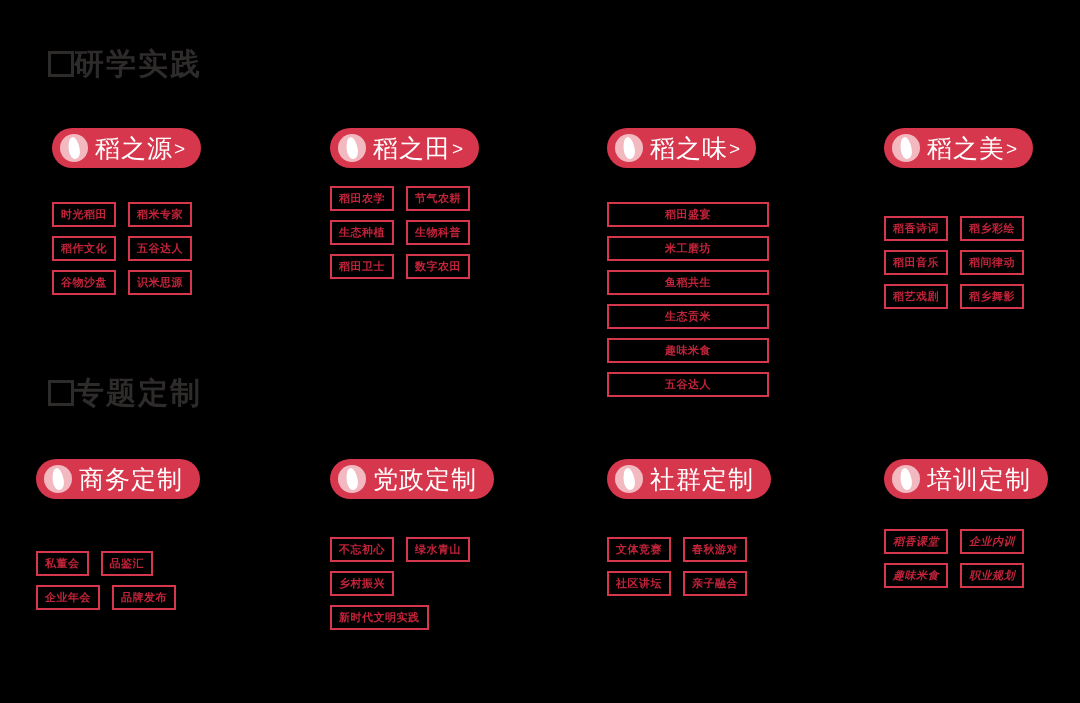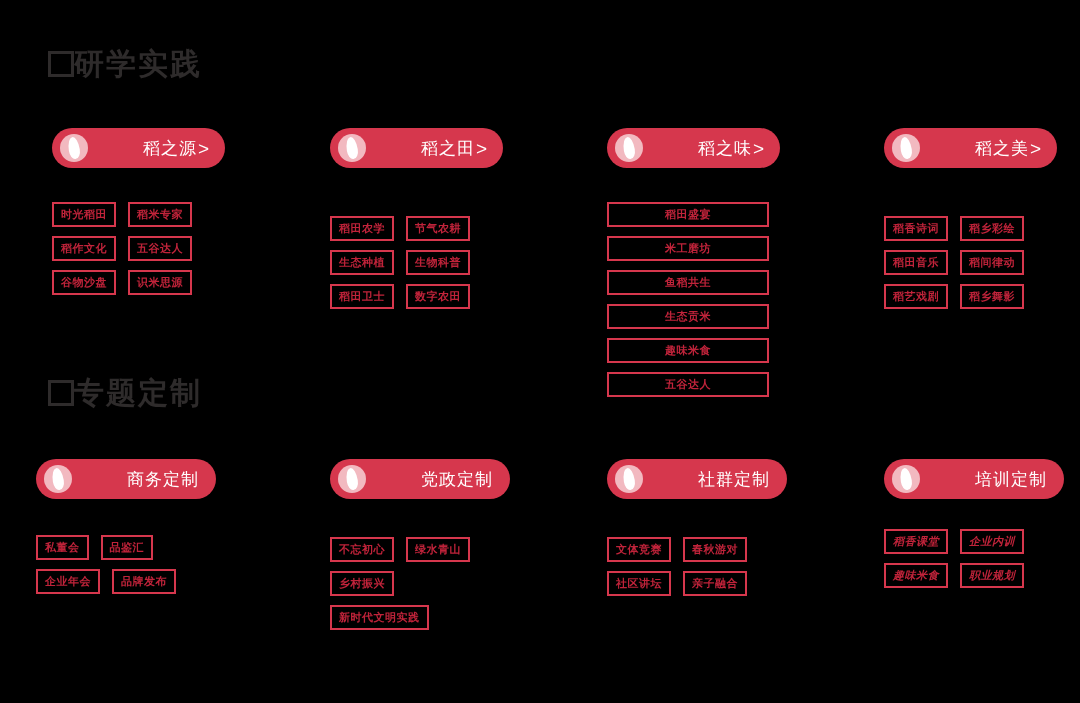--- a/index.html
+++ b/index.html
@@ -41,22 +41,22 @@
     background:#f2b9c0;flex:none;margin-right:7px;
     position:relative;overflow:hidden;
   }
   .pill-icon::after{
     content:"";position:absolute;left:50%;top:50%;
     width:11px;height:22px;transform:translate(-50%,-50%) rotate(-9deg);
     background:#ffffff;
     border-radius:50% 50% 48% 48% / 60% 60% 40% 40%;
   }
   .pill-label{
-    color:#ffffff;font-size:17px;font-weight:500;
-    letter-spacing:1px;line-height:1;margin-left:48px;
+    color:#ffffff;font-size:25px;font-weight:500;
+    letter-spacing:1px;line-height:1;
   }
   .pill-arrow{
     color:#ffffff;font-size:19px;line-height:1;margin-left:1px;
   }
 
   
   .tags{
     display:flex;flex-wrap:wrap;gap:9px 12px;
     margin-top:0;
   }
@@ -100,21 +100,21 @@
           <span class="tag">识米思源</span>
         </div>
       </div>
 
       <div class="col" style="left:330px;width:190px;">
         <div class="pill">
           <span class="pill-icon"></span>
           <span class="pill-label">稻之田</span>
           <span class="pill-arrow">&gt;</span>
         </div>
-        <div class="tags" style="margin-top:48px;width:162px;text-decoration:underline;">
+        <div class="tags" style="margin-top:18px;width:162px;text-decoration:underline;">
           <span class="tag">稻田农学</span>
           <span class="tag">节气农耕</span>
           <span class="tag">生态种植</span>
           <span class="tag">生物科普</span>
           <span class="tag">稻田卫士</span>
           <span class="tag">数字农田</span>
         </div>
       </div>
 
       <div class="col" style="left:607px;width:190px;">
@@ -159,21 +159,21 @@
     </div>
 
     <div class="cols" style="margin-top:44px;">
 
       <div class="col" style="left:36px;width:200px;">
         <div class="pill">
           <span class="pill-icon"></span>
           <span class="pill-label">商务定制</span>
           <span class="pill-arrow"></span>
         </div>
-        <div class="tags" style="margin-top:36px;width:160px;">
+        <div class="tags" style="margin-top:52px;width:160px;">
           <span class="tag">私董会</span>
           <span class="tag">品鉴汇</span>
           <span class="tag">企业年会</span>
           <span class="tag">品牌发布</span>
         </div>
       </div>
 
       <div class="col" style="left:330px;width:200px;">
         <div class="pill">
           <span class="pill-icon"></span>

